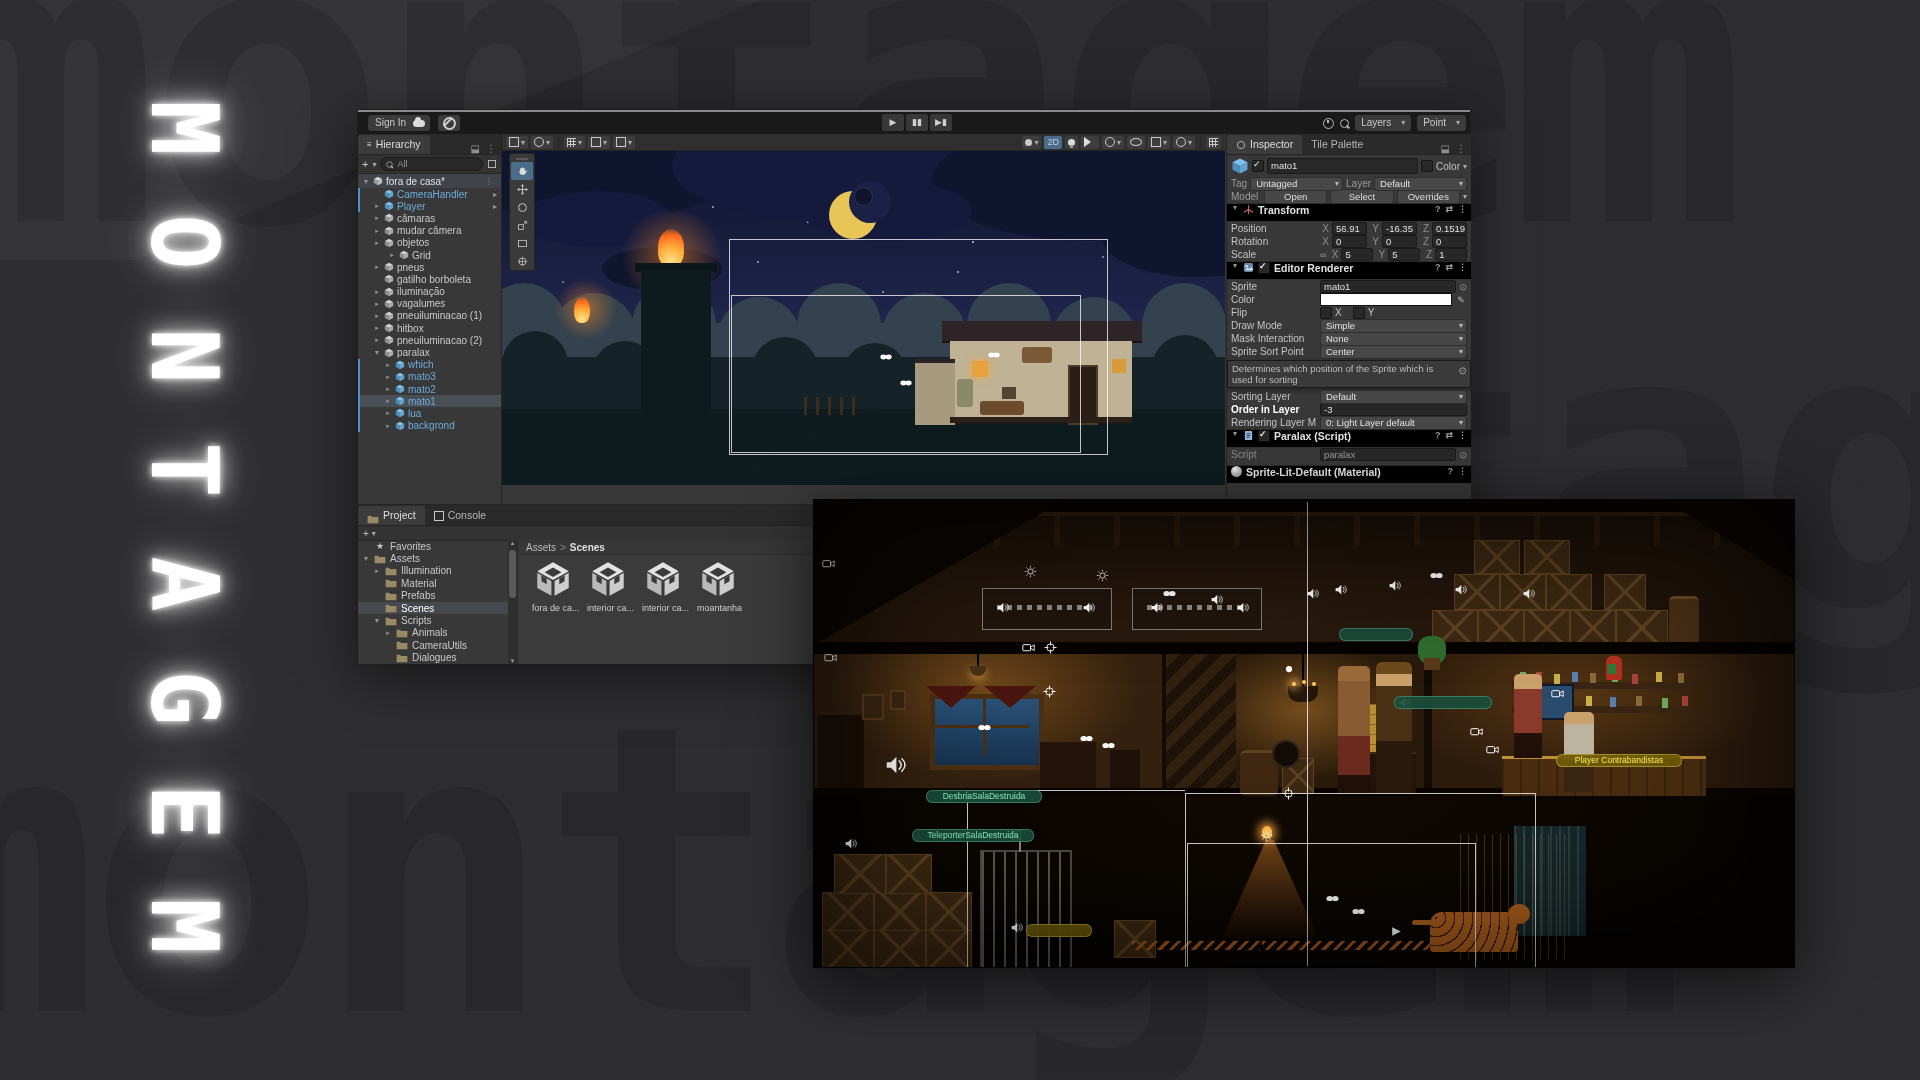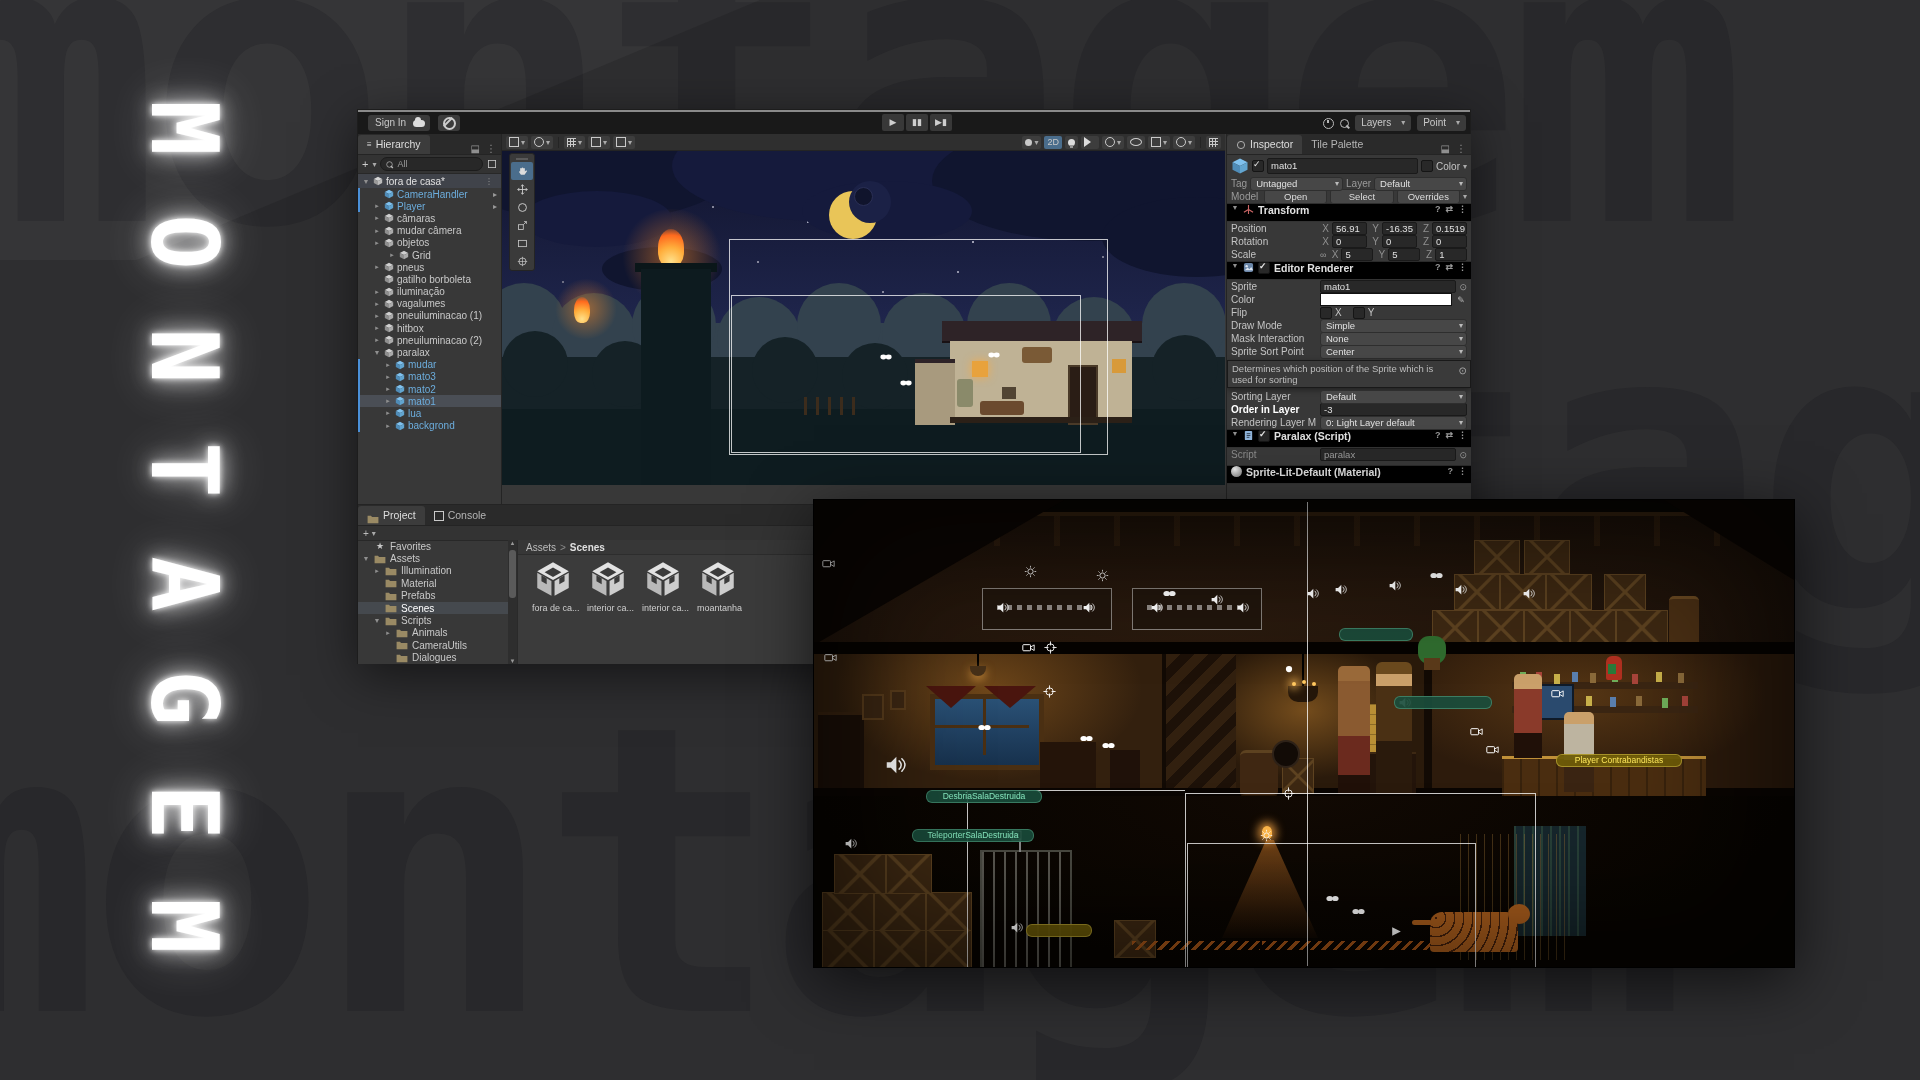--- a/index.html
+++ b/index.html
@@ -385,21 +385,21 @@
             <div>paralax</div>
           </div>
           <div class="hrow" style="padding-left: 26px;">
             <div class="hbarline"></div>
             <div class="htri">▸</div>
             <div class="cube"><svg viewBox="0 0 12 12" width="10" height="10">
                 <path d="M6 1 L11 3.5 L6 6 L1 3.5 Z" fill="#7fc1ee"></path>
                 <path d="M1 3.5 L6 6 V11 L1 8.5 Z" fill="#4f8cb8"></path>
                 <path d="M11 3.5 L6 6 V11 L11 8.5 Z" fill="#62a5d0"></path>
               </svg></div>
-            <div class="blue">mudar</div>
+            <div class="blue">which</div>
           </div>
           <div class="hrow" style="padding-left: 26px;">
             <div class="hbarline"></div>
             <div class="htri">▸</div>
             <div class="cube"><svg viewBox="0 0 12 12" width="10" height="10">
                 <path d="M6 1 L11 3.5 L6 6 L1 3.5 Z" fill="#7fc1ee"></path>
                 <path d="M1 3.5 L6 6 V11 L1 8.5 Z" fill="#4f8cb8"></path>
                 <path d="M11 3.5 L6 6 V11 L11 8.5 Z" fill="#62a5d0"></path>
               </svg></div>
             <div class="blue">mato3</div>

